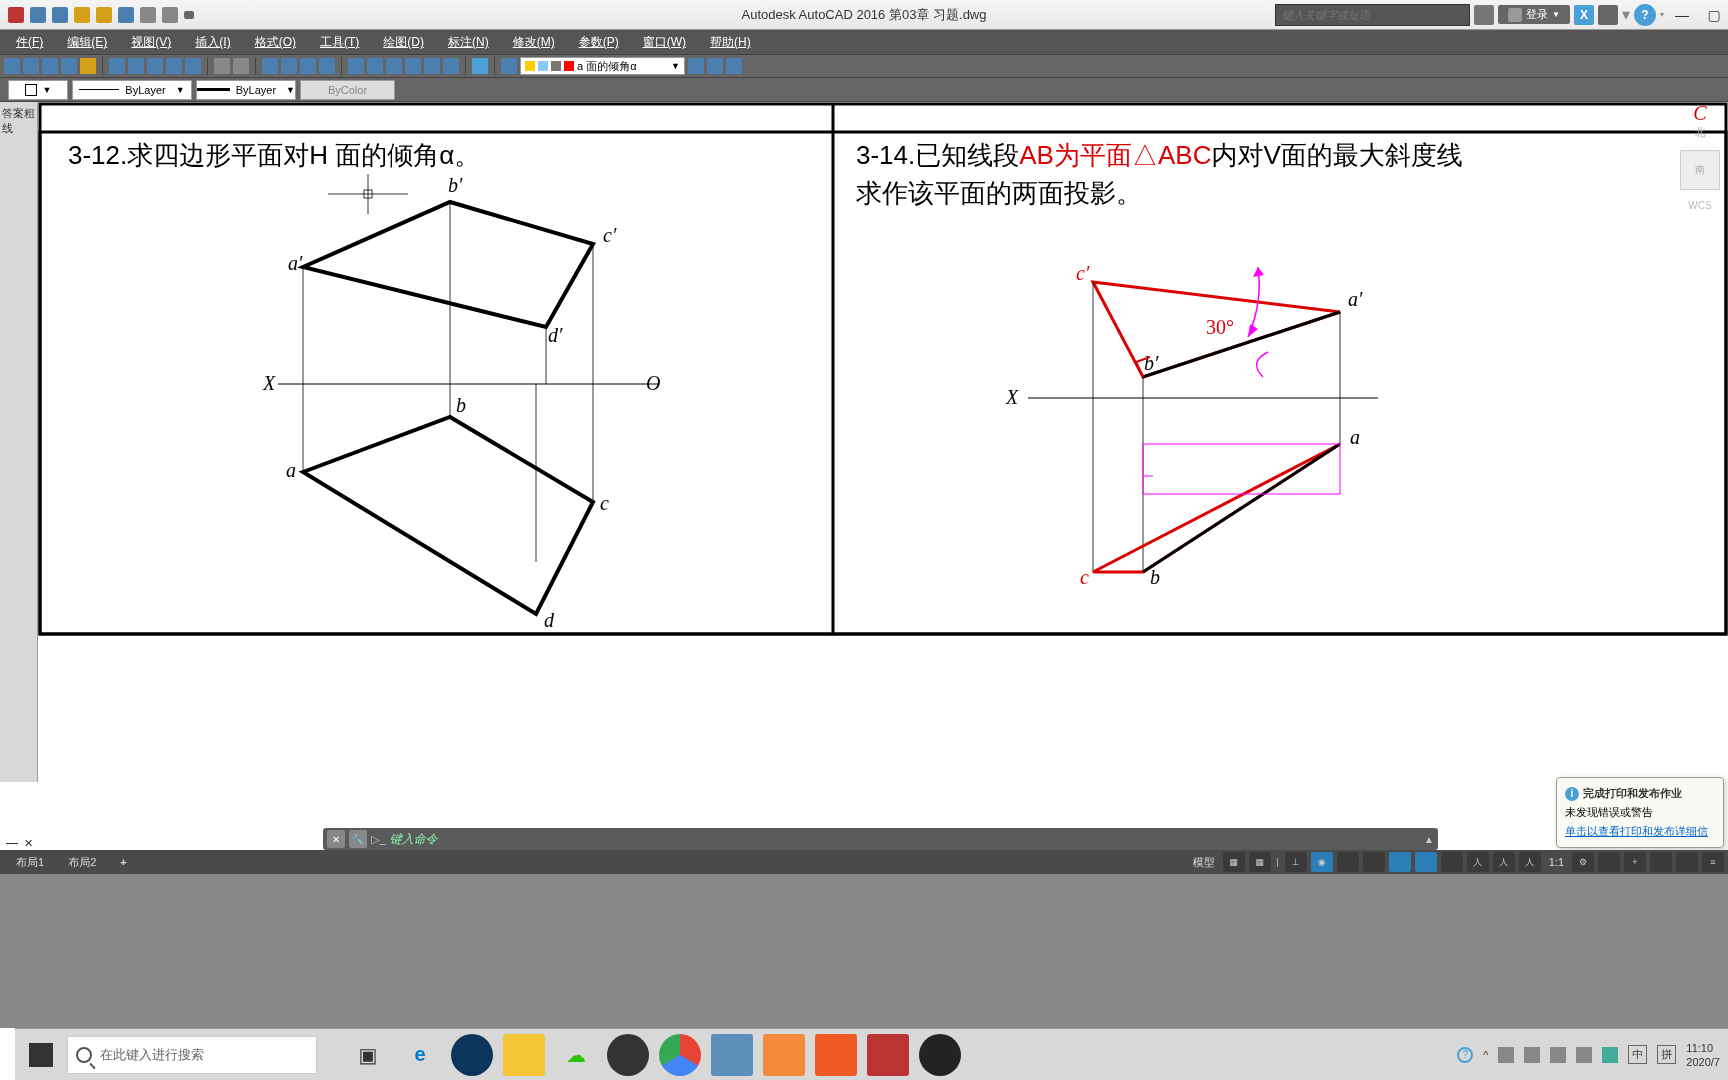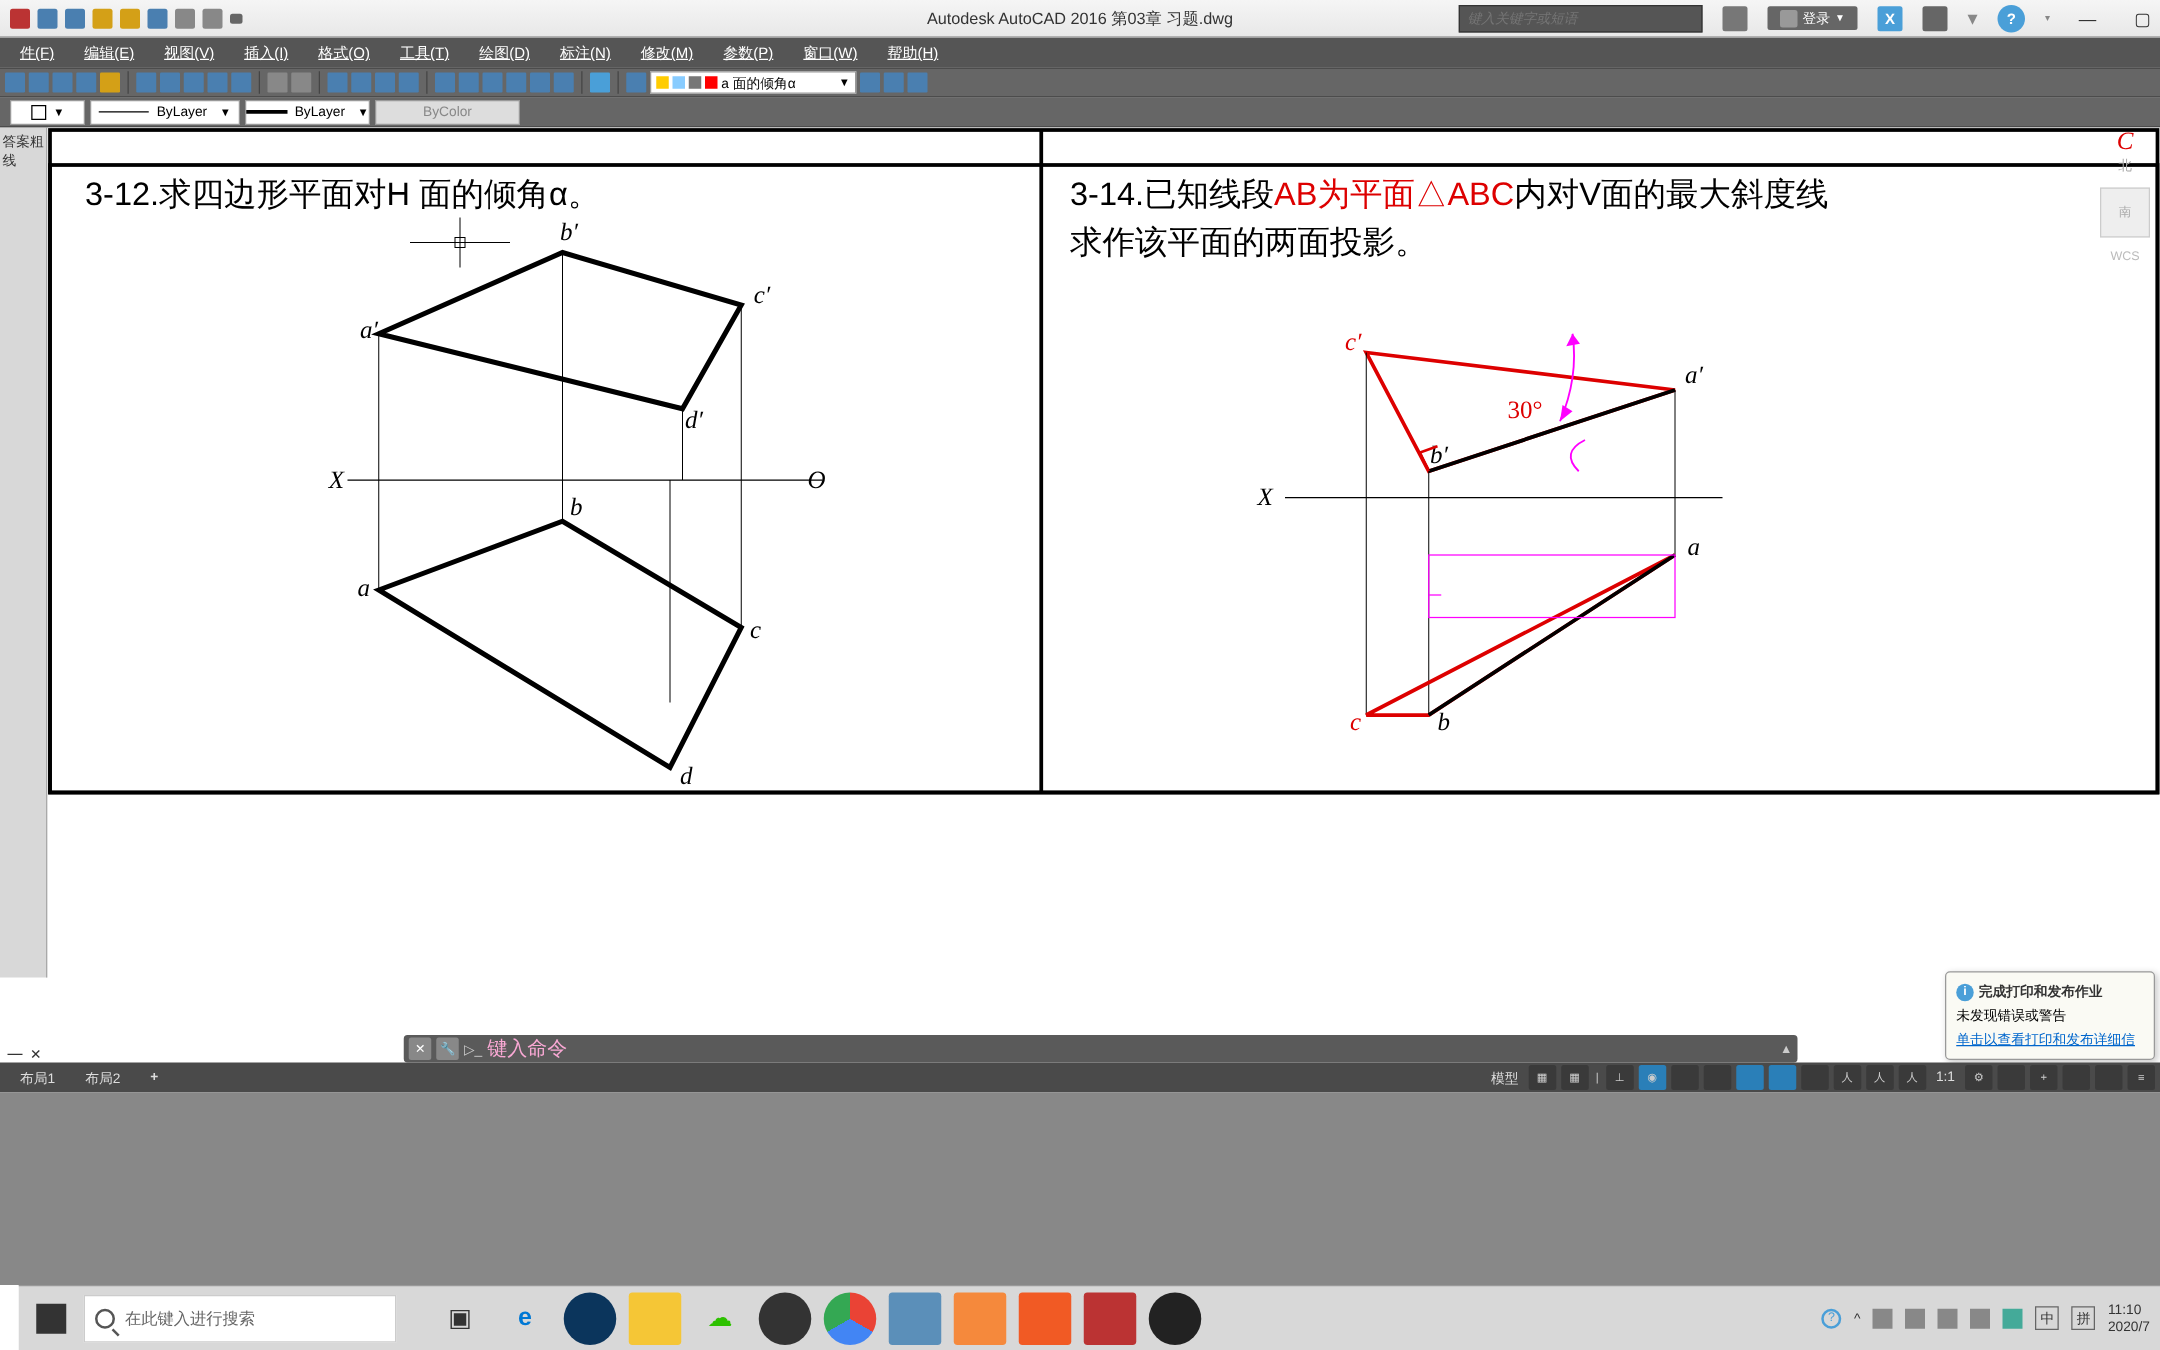--- a/index.html
+++ b/index.html
@@ -5,21 +5,21 @@
 * { margin: 0; padding: 0; box-sizing: border-box; font-family: "Microsoft YaHei", Arial, sans-serif; }
 body { width: 1728px; height: 1080px; overflow: hidden; background: #fff; position: relative; }
 
 
 .titlebar { height: 30px; background: linear-gradient(#f5f5f5, #e8e8e8); border-bottom: 1px solid #999; display: flex; align-items: center; position: relative; }
 .qat { display: flex; gap: 6px; padding: 0 8px; align-items: center; }
 .qat .ico { width: 16px; height: 16px; background: #4a7fb0; border-radius: 2px; }
 .qat .ico.save { background: #d4a017; }
 .qat .ico.arrow { background: #888; }
 .title-center { position: absolute; left: 50%; transform: translateX(-50%); font-size: 13px; color: #333; }
-.title-right { position: absolute; right: 0; display: flex; align-items: center; gap: 16px; }
+.title-right { position: absolute; right: 0; display: flex; align-items: center; gap: 4px; }
 .search-box { width: 195px; height: 22px; background: #555; border: 1px solid #333; color: #ccc; font-size: 11px; padding: 0 6px; font-style: italic; }
 .tr-btn { width: 20px; height: 20px; background: #666; border-radius: 2px; }
 .login-area { display: flex; align-items: center; gap: 4px; background: #666; padding: 2px 10px; border-radius: 2px; color: #fff; font-size: 11px; }
 .help-btn { width: 22px; height: 22px; border-radius: 11px; background: #4a9fd8; color: #fff; display: flex; align-items: center; justify-content: center; font-size: 12px; font-weight: bold; }
 .win-btn { width: 28px; height: 20px; display: flex; align-items: center; justify-content: center; font-size: 14px; color: #333; }
 
 
 .menubar { height: 24px; background: #555; display: flex; align-items: center; padding: 0 4px; }
 .menubar .item { color: #fff; font-size: 12px; padding: 0 12px; line-height: 24px; text-decoration: underline; }
 
@@ -56,21 +56,21 @@
 .notify .msg { margin-bottom: 4px; }
 .notify .link { color: #0066cc; text-decoration: underline; cursor: pointer; }
 
 
 .cmd-wrap { position: absolute; left: 0; right: 0; bottom: 230px; height: 30px; display: flex; align-items: flex-end; }
 .cmd-edge { display: flex; align-items: center; gap: 2px; margin-left: 6px; }
 .cmd-edge .ln { width: 12px; height: 1px; background: #333; }
 .cmd-close { font-size: 11px; color: #333; margin-left: 4px; }
 .cmd-bar { flex: 1; margin: 0 290px; height: 22px; background: #5a5a5a; border-radius: 3px; display: flex; align-items: center; padding: 0 4px; gap: 4px; }
 .cmd-bar .c-ico { width: 18px; height: 18px; background: #888; border-radius: 2px; display: flex; align-items: center; justify-content: center; color: #fff; font-size: 10px; }
-.cmd-input { flex: 1; color: #f9a8d4; font-size: 16px; }
+.cmd-input { flex: 1; color: #86efac; font-size: 12px; font-style: italic; }
 .cmd-bar .arrow { color: #ccc; font-size: 10px; }
 
 
 .layout-tabs { position: absolute; left: 0; right: 0; bottom: 206px; height: 24px; background: #4a4a4a; display: flex; align-items: center; padding: 0 4px; }
 .layout-tabs .tab { padding: 2px 12px; font-size: 11px; color: #ddd; border-radius: 3px 3px 0 0; }
 .layout-tabs .tab.more { font-weight: bold; }
 
 
 .statusbar { position: absolute; left: 0; right: 0; bottom: 206px; height: 24px; display: flex; align-items: center; justify-content: flex-end; padding: 0 4px; gap: 4px; pointer-events: none; }
 .sb-item { width: 22px; height: 20px; background: #3a3a3a; border-radius: 2px; pointer-events: auto; display: flex; align-items: center; justify-content: center; color: #ccc; font-size: 9px; }
@@ -201,21 +201,21 @@
   <div class="prop-sel">
       <span class="line-sw"></span>
       <span>ByLayer</span>
       <span style="font-size:9px;margin-left:4px">▼</span>
     </div>
   <div class="prop-sel" style="width:100px">
       <span class="line-sw" style="height:3px"></span>
       <span>ByLayer</span>
       <span style="font-size:9px;margin-left:4px">▼</span>
     </div>
-  <div class="prop-sel" style="width:116px;background:#ddd;color:#888">
+  <div class="prop-sel" style="width:95px;background:#ddd;color:#888">
       <span>ByColor</span>
     </div>
 </div>
 
 <div class="left-dock">
   <div class="dock-tab">答案粗线</div>
 </div>
 
 <div class="canvas-wrap">
   <svg class="canvas" viewBox="0 0 1690 682">

